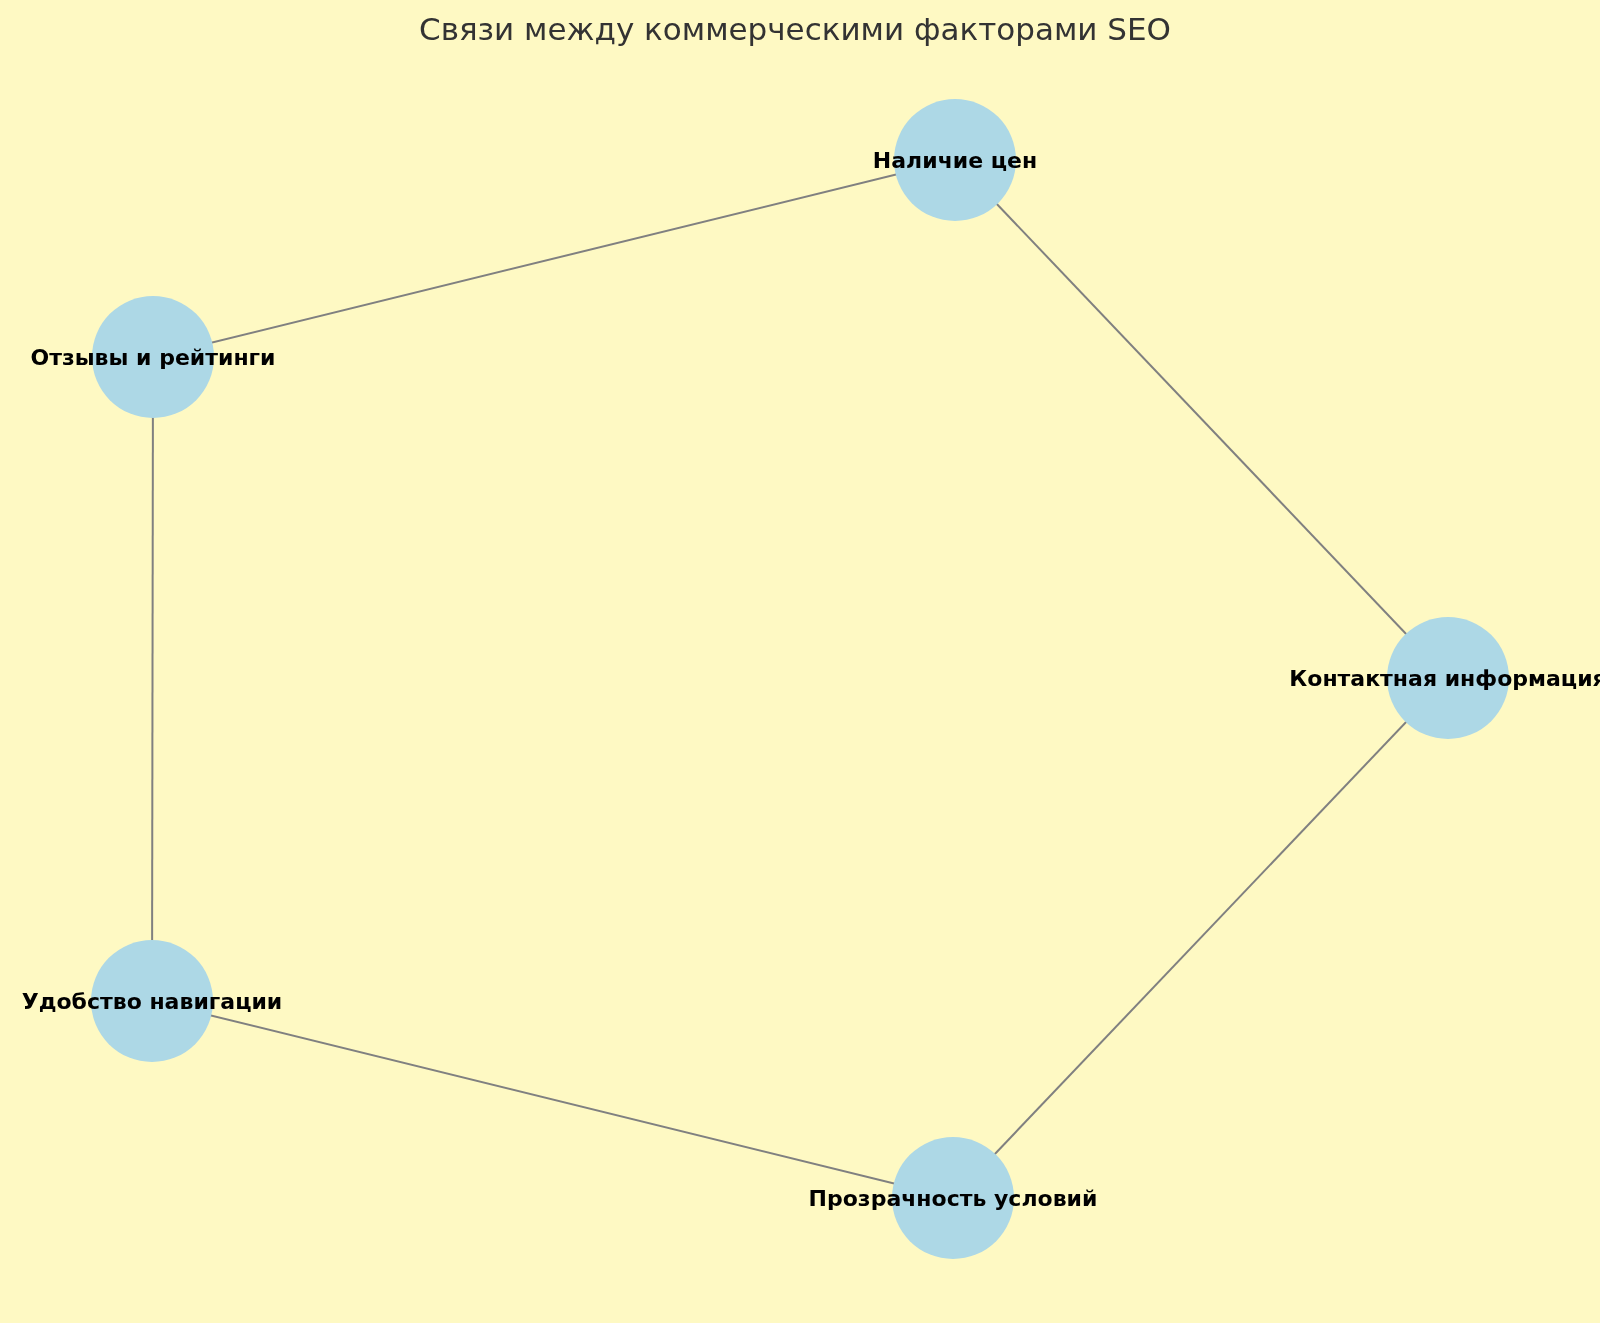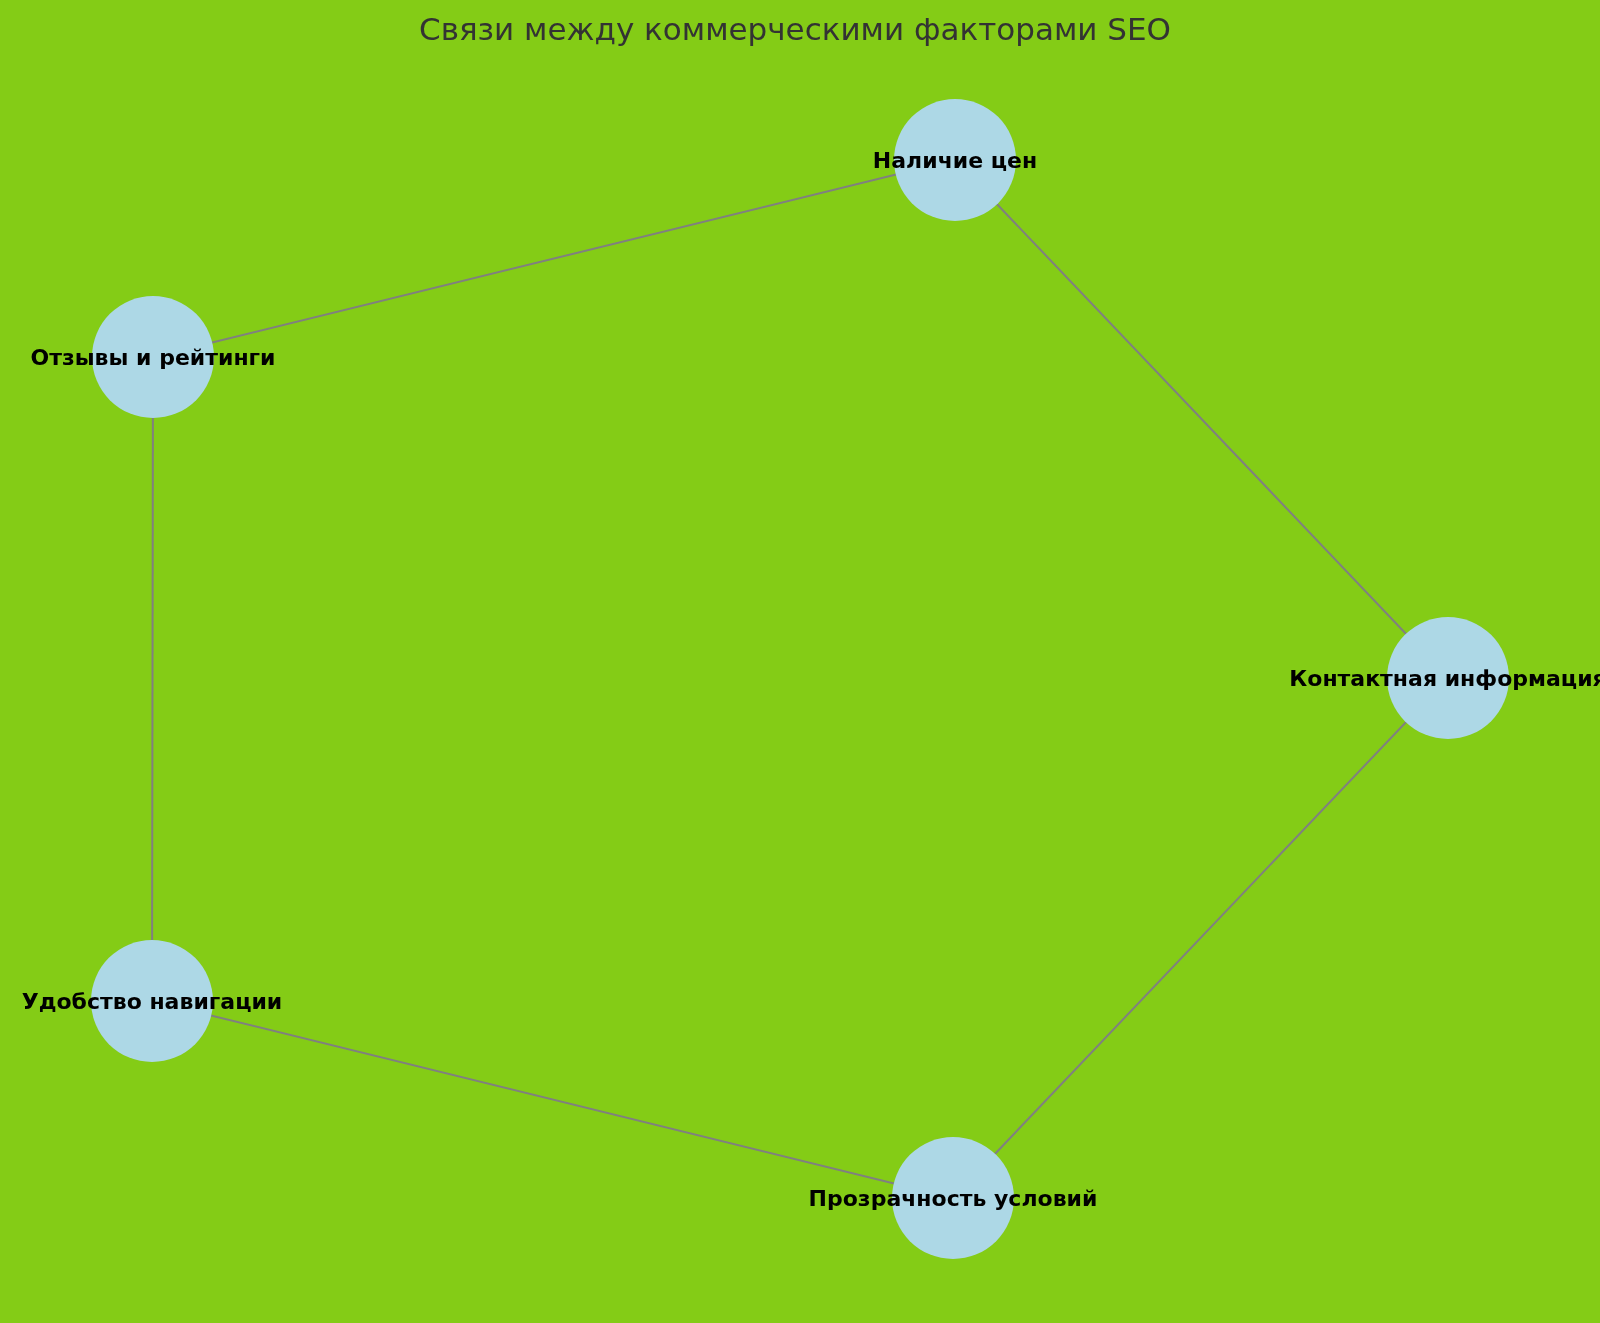--- a/index.html
+++ b/index.html
@@ -8,21 +8,21 @@
     background: #ffffff;
     width: 1600px;
     height: 1323px;
     overflow: hidden;
     font-family: "DejaVu Sans", sans-serif;
   }
   .figure {
     position: relative;
     width: 1600px;
     height: 1323px;
-    background: #84cc16;
+    background: #fef9c3;
     overflow: hidden;
   }
   svg { display: block; }
   .diagram-title {
     font-family: "DejaVu Sans", sans-serif;
     font-size: 31px;
     font-weight: 400;
     fill: #333333;
     text-anchor: middle;
   }

